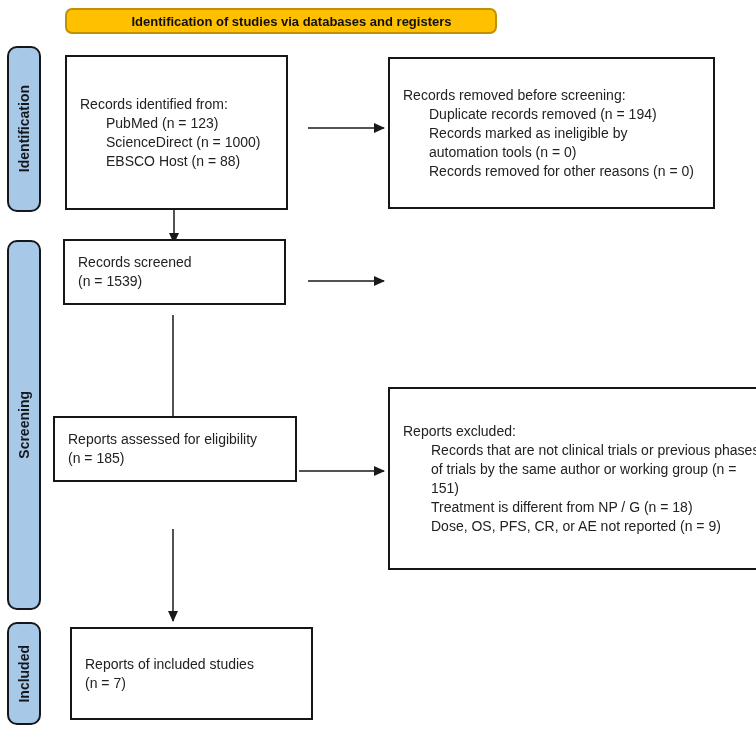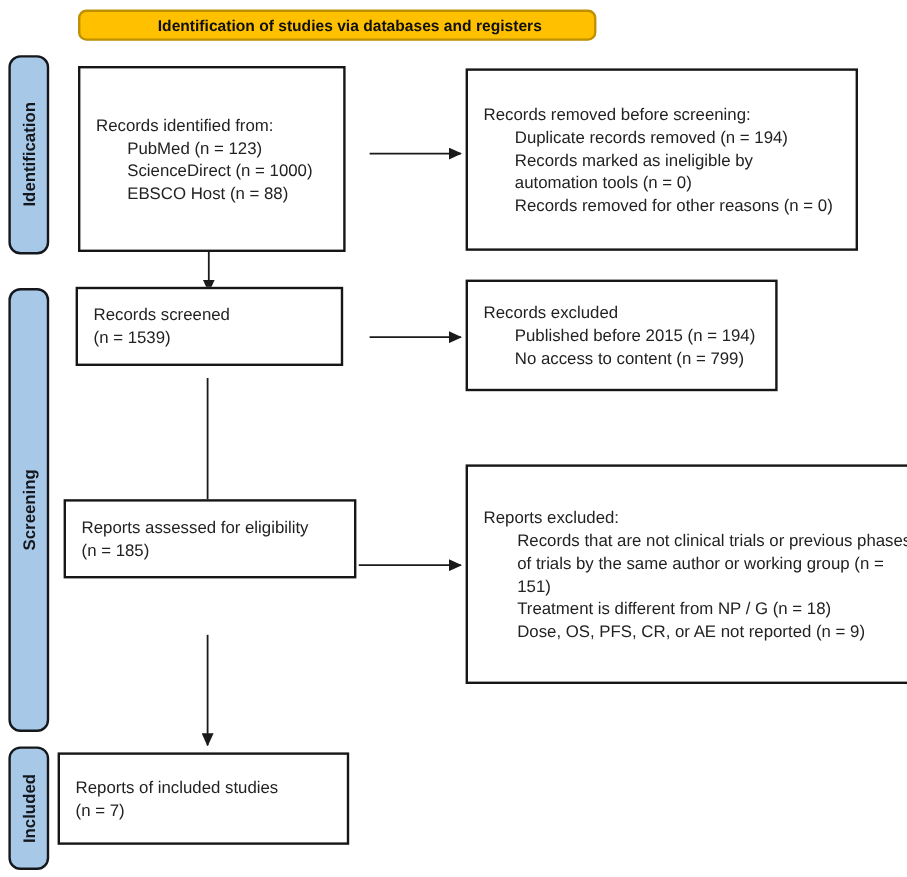--- a/index.html
+++ b/index.html
@@ -37,21 +37,21 @@
     padding:4px 8px 4px 13px;
   }
   .box .indent{margin-left:26px;}
   .box-identified{left:65px;top:55px;width:223px;height:155px;}
   .box-removed{left:388px;top:57px;width:327px;height:152px;padding-right:16px;}
   .box-screened{left:63px;top:239px;width:223px;height:66px;}
   .box-excluded-records{left:388px;top:233px;width:260px;height:93px;}
   .box-assessed{left:53px;top:416px;width:244px;height:66px;}
   .box-excluded-reports{left:388px;top:387px;width:390px;height:183px;}
   .box-excluded-reports .indent{margin-left:28px;}
-  .box-included{left:48px;top:627px;width:243px;height:77px;}
+  .box-included{left:70px;top:627px;width:243px;height:93px;}
   .arrows{position:absolute;left:0;top:0;pointer-events:none;}
   .it{}
 </style>
 </head>
 <body>
 
 <div class="canvas">
 
   <svg class="arrows" width="756" height="731">
     <defs>
@@ -93,25 +93,20 @@
     <div class="indent">Duplicate records removed (n = 194)</div>
     <div class="indent">Records marked as ineligible by automation tools (n = 0)</div>
     <div class="indent">Records removed for other reasons (n = 0)</div>
   </div>
 
   <div class="box box-screened">
     <div>Records screened</div>
     <div>(n = 1539)</div>
   </div>
 
-  <div class="box box-excluded-records">
-    <div>Records excluded</div>
-    <div class="indent">Published before 2015 (n = 194)</div>
-    <div class="indent">No access to content (n = 799)</div>
-  </div>
 
   <div class="box box-assessed">
     <div>Reports assessed for eligibility</div>
     <div>(n = 185)</div>
   </div>
 
   <div class="box box-excluded-reports">
     <div>Reports excluded:</div>
     <div class="indent">Records that are not clinical trials or previous phases of trials by the same author or working group (n = 151)</div>
     <div class="indent">Treatment is different from NP / G (n = 18)</div>

